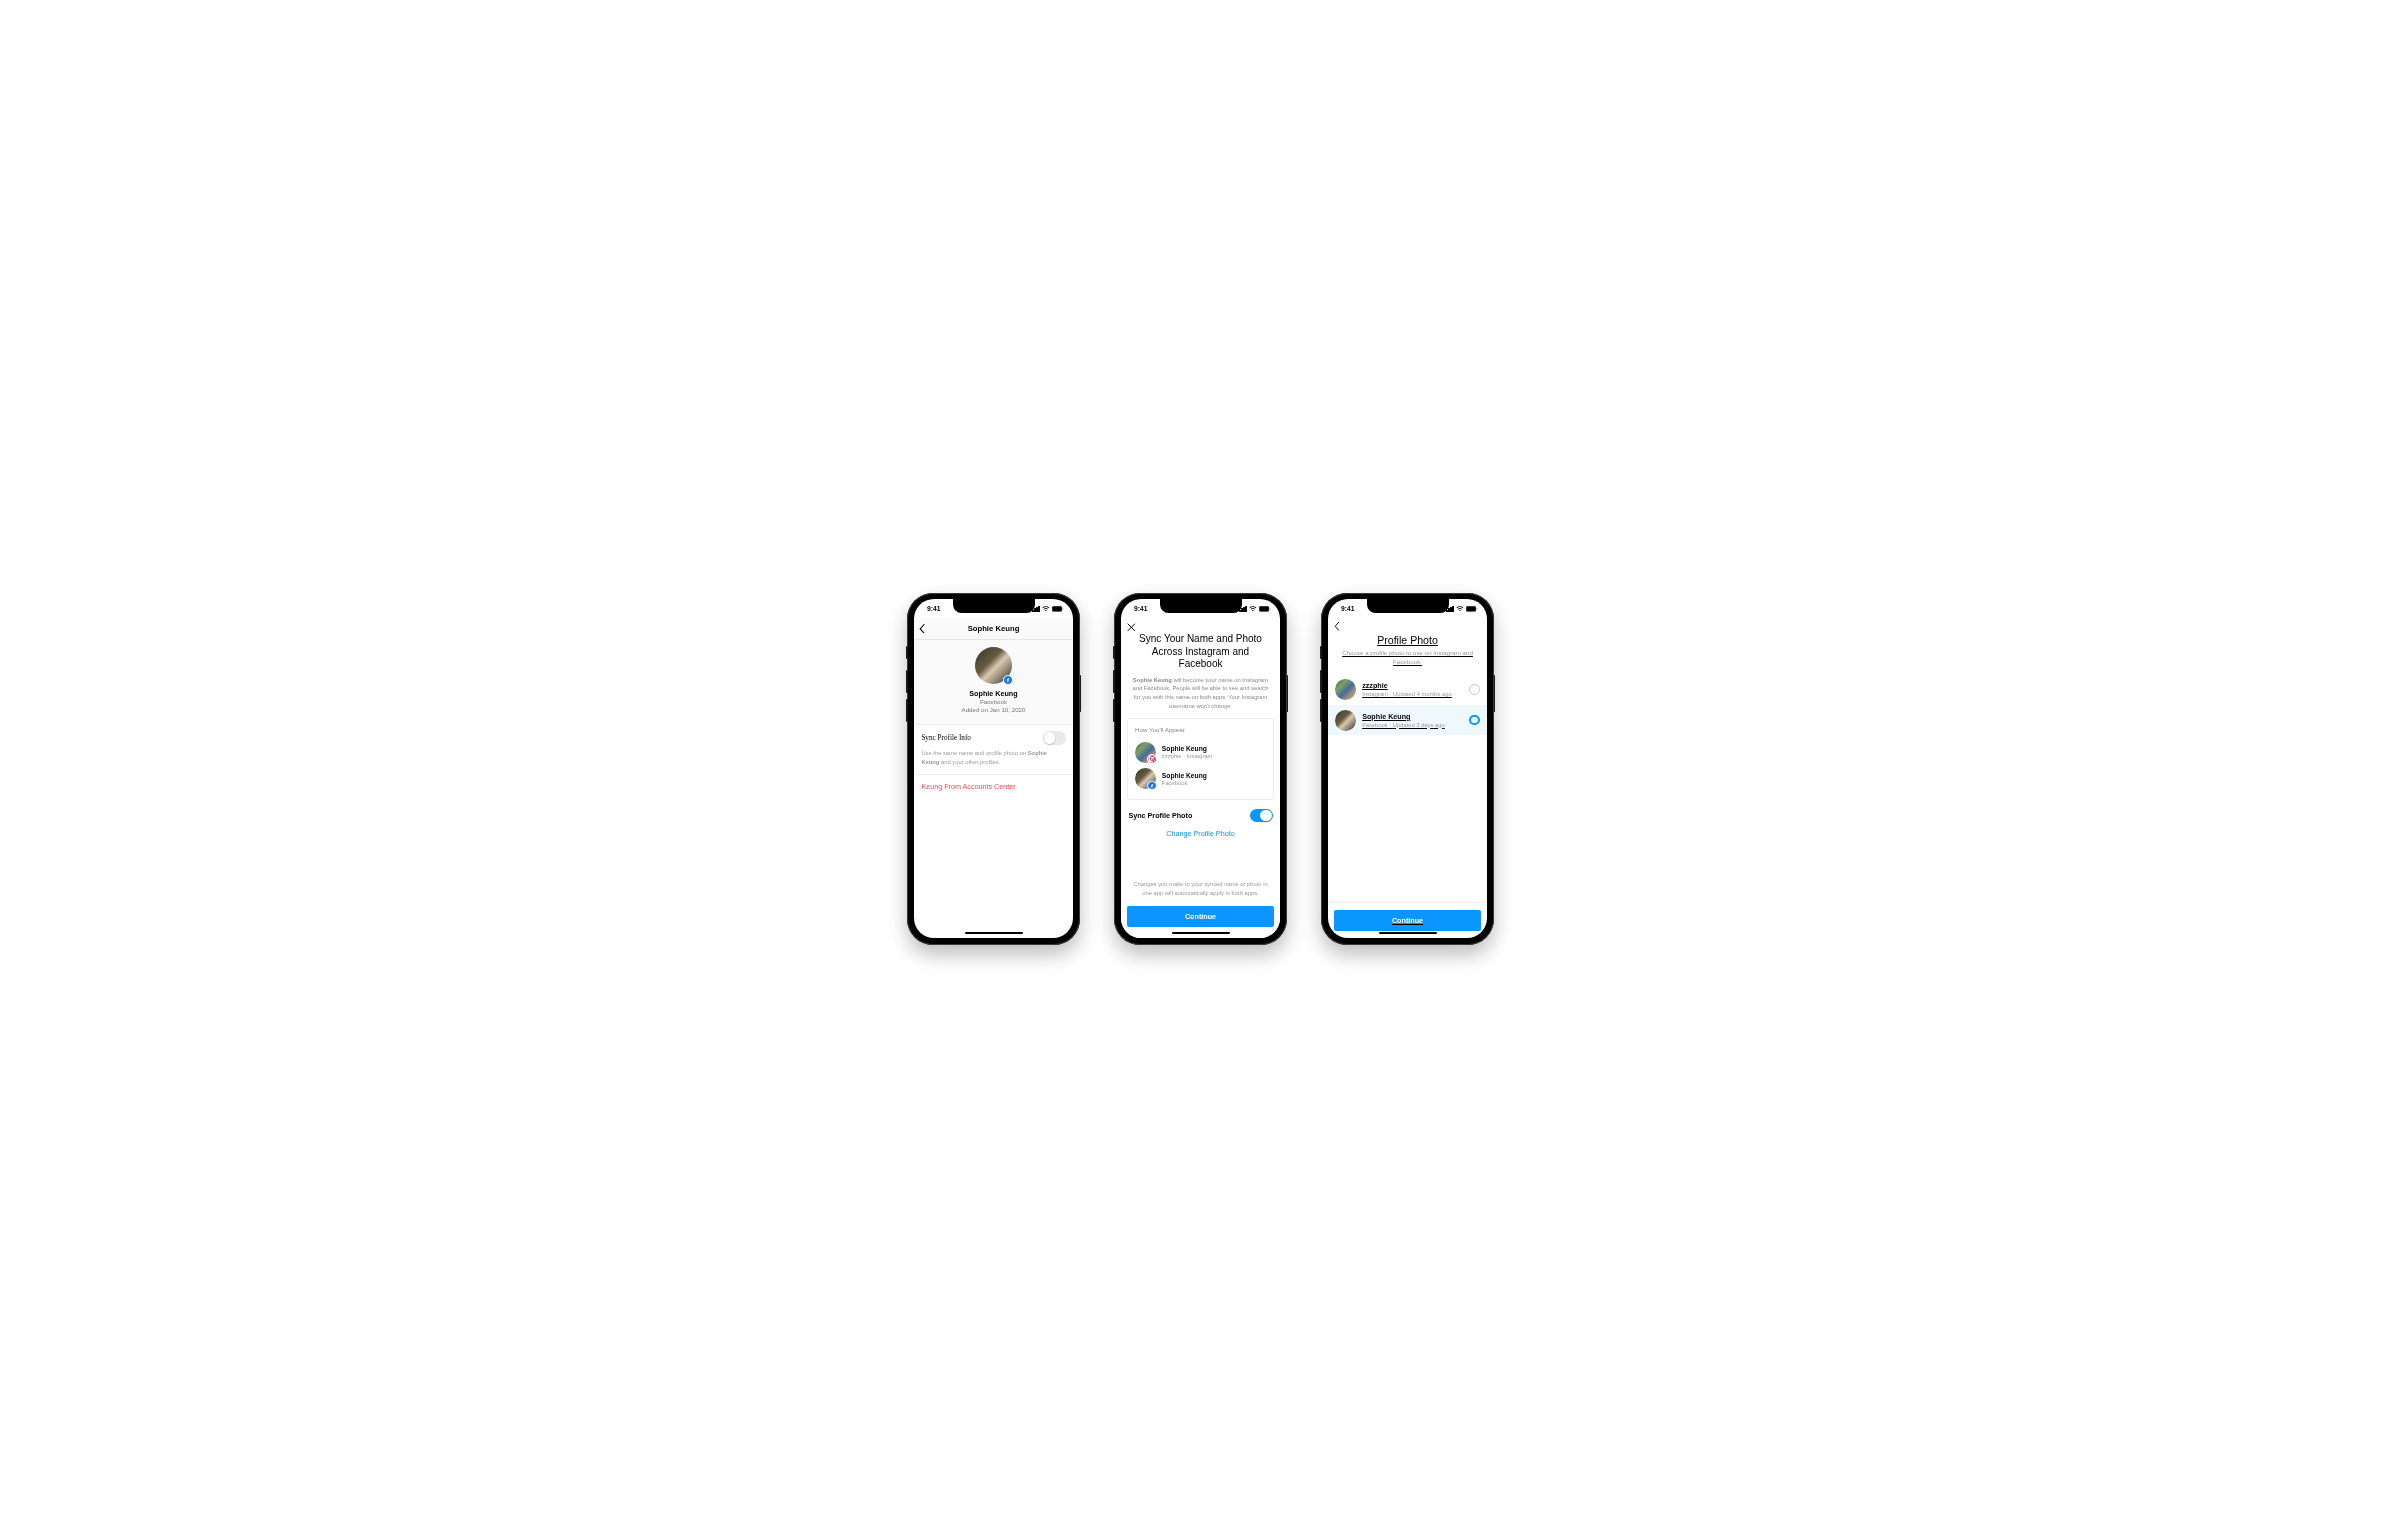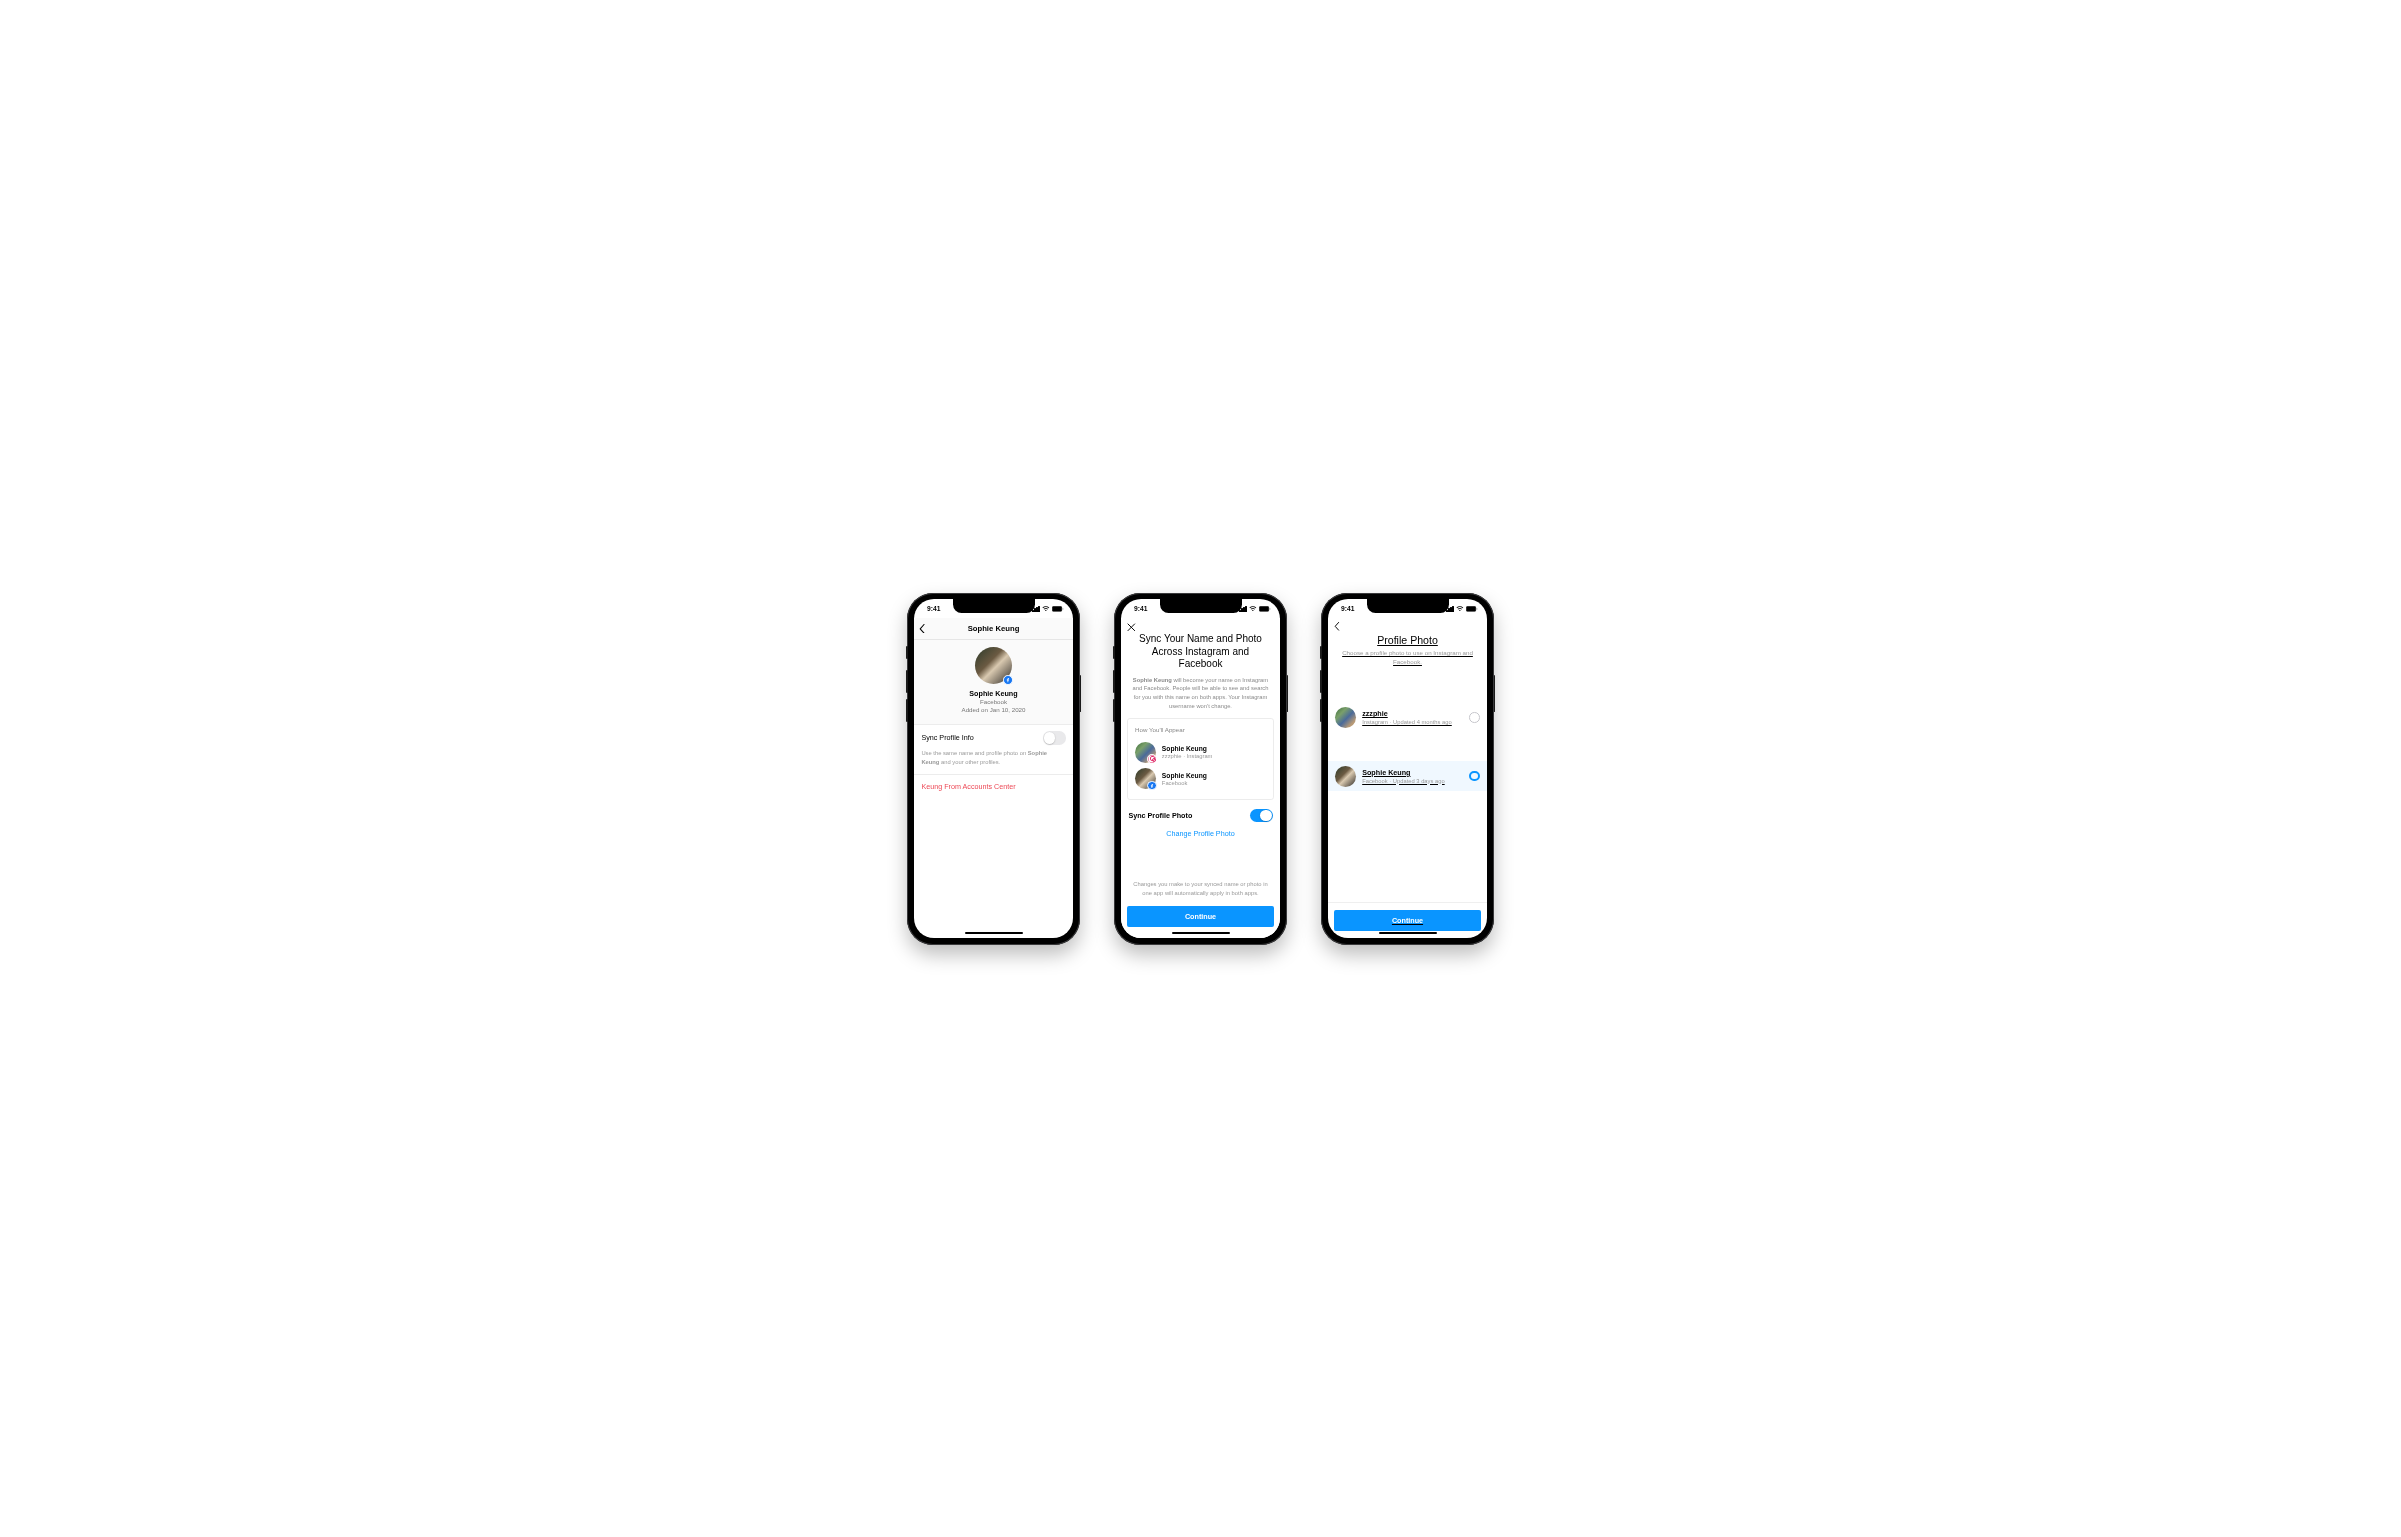--- a/index.html
+++ b/index.html
@@ -127,21 +127,21 @@
   }
   .pb-ig-inner::after{content:""; position:absolute; top:1px; left:1px; width:1.9px; height:1.9px; border:0.5px solid #e2306c; border-radius:50%;}
   .pb-fb svg{width:5.8px;height:5.8px;}
   .s1-name { font-weight:600; font-size:7.2px; }
   .s1-meta { font-size:6.2px; color:#777; line-height:1.4; }
 
   .s1-row {
     padding: 6.7px 7.7px 2.9px;
     display:flex; align-items:center; justify-content:space-between;
   }
-  .s1-row .label { font-size:7.2px; }
+  .s1-row .label { font-size:7.2px;font-family:Liberation Serif, serif; }
   .toggle {
     width:23px; height:13.4px; border-radius:6.7px; position:relative;
     background:#e9e9eb;
   }
   .toggle .knob{
     position:absolute; top:1px; left:1px;
     width:11.5px; height:11.5px; border-radius:50%;
     background:#fff; box-shadow:0 0.5px 1.4px rgba(0,0,0,.3);
     transition:.2s;
   }
@@ -170,21 +170,20 @@
   .s2-btn{ background:#0a95ff; color:#fff; text-align:center; font-weight:600; font-size:7.2px; padding:6.2px 0; border-radius:1.9px; margin-bottom:10.6px;}
 
   
   .s3 { display:flex; flex-direction:column; height:100%;text-decoration:underline; }
   .s3-header { padding:3.8px 6.7px 0; }
   .s3-title { text-align:center; font-size:10.6px; font-weight:400; padding:3.8px 0 2.9px; }
   .s3-desc { text-align:center; font-size:6.2px; color:#999; padding:0 14.4px 7.7px; line-height:1.4;}
   .s3-option{
     display:flex; align-items:center; gap:5.8px;
     padding:4.8px 7.7px;
-    margin-top:28px;
   }
   .s3-option .txt{ flex:1; }
   .s3-option .nm{ font-size:7.2px; font-weight:600; line-height:1.2;}
   .s3-option .sub{ font-size:5.8px; color:#999;}
   .radio{
     width:10.6px; height:10.6px; border-radius:50%;
     border:0.7px solid #c7c7cc; flex-shrink:0;
     display:flex; align-items:center; justify-content:center;
   }
   .radio.selected{ border:2.9px solid #0a95ff; }

